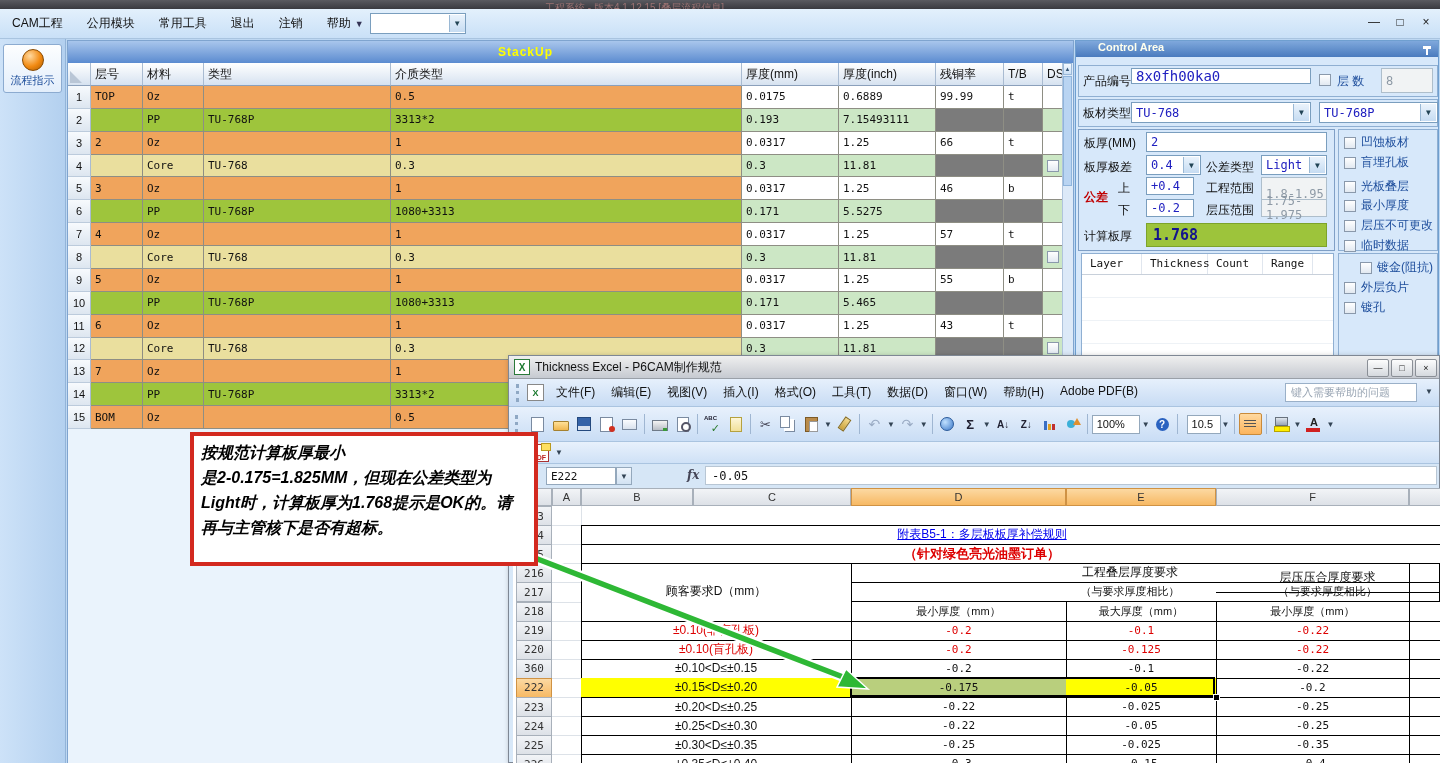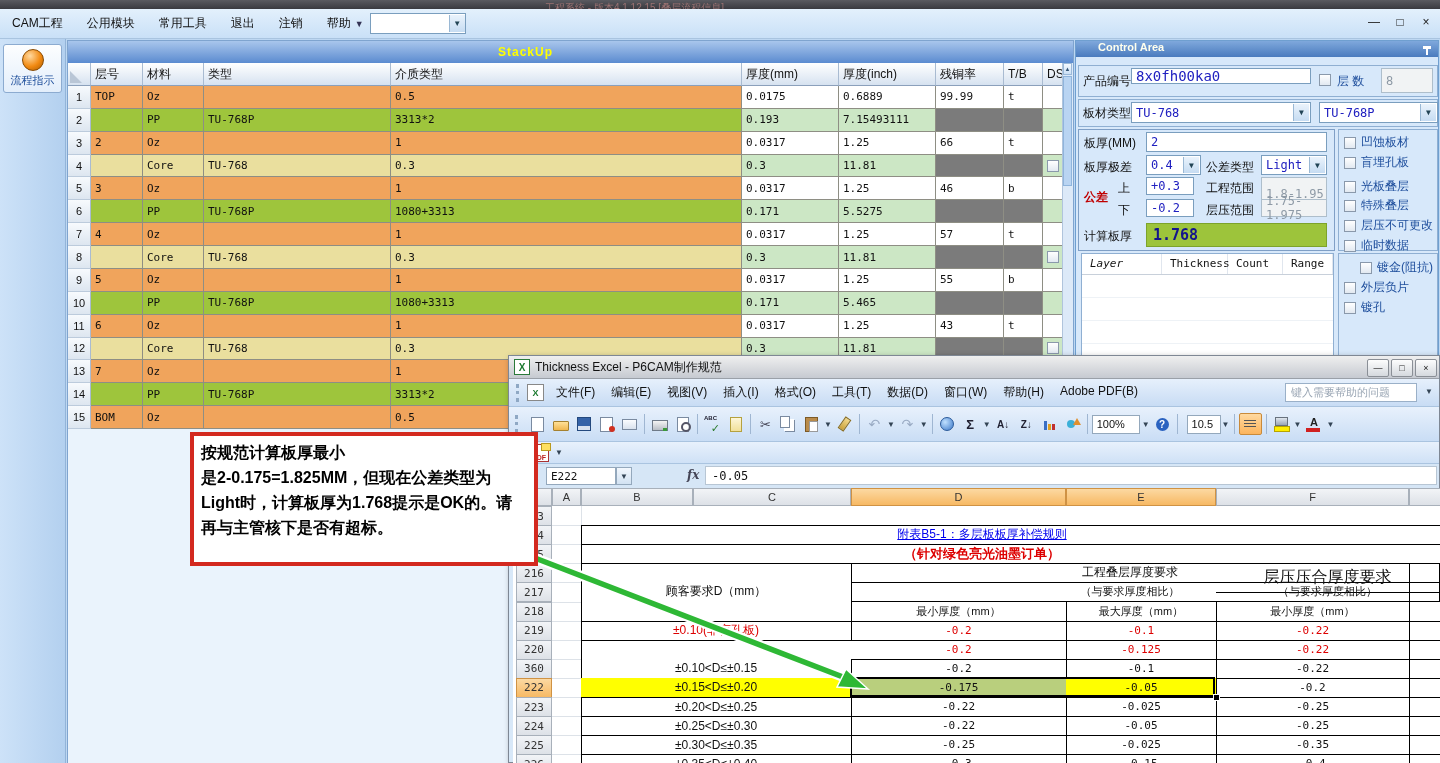--- a/index.html
+++ b/index.html
@@ -155,21 +155,21 @@
   .xi-font-color:after{content:"";position:absolute;bottom:2px;left:3px;width:14px;height:4px;background:#d02020;}
   .xl-zoombox{width:48px;height:19px;background:#fff;border:1px solid #94a8bc;font-size:11px;display:flex;align-items:center;
       padding-left:4px;box-sizing:border-box;margin:0 1px;flex:none;}
   .xl-fontsize{width:34px;height:19px;background:#fff;border:1px solid #94a8bc;font-size:11px;display:flex;align-items:center;
       padding-left:4px;box-sizing:border-box;margin-left:6px;flex:none;}
   .pdficon{width:18px;height:16px;background:#fff;border:1px solid #a33;color:#b22;font-size:7px;font-weight:bold;
       display:flex;align-items:flex-end;justify-content:center;position:relative;}
   .pdficon:after{content:"";position:absolute;top:-2px;right:-3px;width:8px;height:6px;background:#ffe060;border:1px solid #b99a20;}
 
   
-  #annotation{left:190px;top:432px;width:348px;height:134px;background:#fff;border:4px solid #d3291f;box-sizing:border-box;z-index:40;}
+  #annotation{left:190px;top:432px;width:348px;height:134px;background:#fff;border:4px solid #d3291f;box-sizing:border-box;z-index:40;font-style:italic;}
   #annotation div{padding:4px 7px;font-weight:bold;font-size:16px;line-height:25px;white-space:pre-wrap;color:#000;}
   #arrow-svg{left:0;top:0;z-index:35;pointer-events:none;}
 </style>
 </head>
 <body>
 
 <div id="screen" class="nosel">
 
   <div id="app-titlebar" class="abs">
     <span>工程系统 - 版本4.1.12.15 [叠层流程信息]</span>
@@ -411,33 +411,33 @@
       <span>0.4</span>
       <span class="dd">▼</span>
     </div>
     <span class="ca-label" style="left:130px;top:118px;">公差类型</span>
     <div class="ca-input ca-combo" style="left:185px;top:114px;width:66px;height:20px;">
       <span>Light</span>
       <span class="dd">▼</span>
     </div>
     <span class="ca-label ca-red" style="left:8px;top:148px;">公差</span>
     <span class="ca-label" style="left:42px;top:139px;">上</span>
-    <div class="ca-input" style="left:70px;top:136px;width:48px;height:18px;">+0.3</div>
+    <div class="ca-input" style="left:70px;top:136px;width:48px;height:18px;">+0.4</div>
     <span class="ca-label" style="left:130px;top:139px;">工程范围</span>
     <div class="ca-input ca-gray" style="left:185px;top:136px;width:66px;height:34px;">1.8-1.95</div>
     <span class="ca-label" style="left:42px;top:161px;">下</span>
     <div class="ca-input" style="left:70px;top:158px;width:48px;height:18px;">-0.2</div>
     <span class="ca-label" style="left:130px;top:161px;">层压范围</span>
     <div class="ca-input ca-gray" style="left:185px;top:158px;width:66px;height:18px;">1.75-1.975</div>
     <span class="ca-label" style="left:8px;top:187px;">计算板厚</span>
     <div id="ca-calc" style="left:70px;top:182px;width:181px;height:24px;">1.768</div>
 
     <div id="ca-list">
       <div class="hd" id="ca-list-hd">
-          <span style="width: 80px; font-style: italic;">Layer</span>
+          <span style="width: 60px;">Layer</span>
           <span style="width: 66px;">Thickness</span>
           <span style="width: 55px;">Count</span>
           <span style="width: 50px;">Range</span>
         </div>
       <div class="rowline"></div>
         <div class="rowline"></div>
         <div class="rowline"></div>
         <div class="rowline"></div>
         <div class="rowline"></div>
     </div>
@@ -452,21 +452,21 @@
         <div class="ca-check" style="left: 268px; top: 113px;">
           <span class="cbx"></span>
           <span>盲埋孔板</span>
         </div>
         <div class="ca-check" style="left: 268px; top: 137px;">
           <span class="cbx"></span>
           <span>光板叠层</span>
         </div>
         <div class="ca-check" style="left: 268px; top: 156px;">
           <span class="cbx"></span>
-          <span>特殊叠层</span>
+          <span>最小厚度</span>
         </div>
         <div class="ca-check" style="left: 268px; top: 176px;">
           <span class="cbx"></span>
           <span>层压不可更改</span>
         </div>
         <div class="ca-check" style="left: 268px; top: 196px;">
           <span class="cbx"></span>
           <span>临时数据</span>
         </div>
         <div class="ca-check" style="left: 268px; top: 218px; margin-left: 16px;">
@@ -616,32 +616,33 @@
         <div class="xh" style="left: 3px; top: 266.3px; width: 36px; height: 20.1px; font-family: &quot;DejaVu Sans Mono&quot;, monospace;">226</div>
         <div style="position: absolute; left: 68px; top: 18px; width: 1px; height: 19.1px; background: rgb(221, 226, 232);"></div>
         <div style="position: absolute; left: 68px; top: 37.1px; width: 862px; height: 1px; background: rgb(0, 0, 0);"></div>
         <div style="position: absolute; left: 68px; top: 37.1px; width: 1px; height: 238.9px; background: rgb(0, 0, 0);"></div>
         <div class="xcell" style="left: 68px; top: 37.1px; width: 863px; height: 20.1px; color: rgb(0, 0, 238); text-decoration: underline; font-size: 12px; padding-right: 60px;">附表B5-1：多层板板厚补偿规则</div>
         <div class="xcell" style="left: 68px; top: 56.2px; width: 863px; height: 20.1px; color: rgb(221, 0, 0); font-weight: bold; font-size: 13px; padding-right: 60px;">（针对绿色亮光油墨订单）</div>
         <div class="xcell" style="left: 68px; top: 75.3px; width: 271px; height: 58.3px; font-size: 12px;">顾客要求D（mm）</div>
         <div class="xcell" style="left: 338px; top: 75.3px; width: 559px; height: 20.1px; font-size: 12px;">工程叠层厚度要求</div>
         <div class="xcell" style="left: 896px; top: 75.3px; width: 35px; height: 20.1px;"></div>
         <div class="xcell" style="left: 707px; top: 75.3px; width: 190px; height: 20.1px;"></div>
-        <div class="xcell" style="left: 703px; top: 75.3px; width: 224px; height: 30px; font-size: 16px;">层压压合厚度要求</div>
+        <div class="xcell" style="left: 703px; top: 75.3px; width: 224px; height: 30px; font-size: 12px;">层压压合厚度要求</div>
         <div class="xcell" style="left: 338px; top: 94.4px; width: 559px; height: 20.1px; font-size: 11px;">（与要求厚度相比）</div>
         <div class="xcell" style="left: 703px; top: 94.4px; width: 224px; height: 20.1px; font-size: 11px;">（与要求厚度相比）</div>
         <div class="xcell" style="left: 338px; top: 113.5px; width: 216px; height: 20.1px; font-size: 11px;">最小厚度（mm）</div>
         <div class="xcell" style="left: 553px; top: 113.5px; width: 151px; height: 20.1px; font-size: 11px;">最大厚度（mm）</div>
         <div class="xcell" style="left: 703px; top: 113.5px; width: 194px; height: 20.1px; font-size: 11px;">最小厚度（mm）</div>
         <div class="xcell" style="left: 896px; top: 113.5px; width: 35px; height: 20.1px;"></div>
         <div class="xcell" style="left: 68px; top: 132.6px; width: 271px; height: 20.1px; color: rgb(221, 0, 0); font-size: 12px;">±0.10(非盲孔板)</div>
         <div class="xcell" style="left: 338px; top: 132.6px; width: 216px; height: 20.1px; color: rgb(221, 0, 0); font-family: &quot;DejaVu Sans Mono&quot;, monospace;">-0.2</div>
         <div class="xcell" style="left: 553px; top: 132.6px; width: 151px; height: 20.1px; color: rgb(221, 0, 0); font-family: &quot;DejaVu Sans Mono&quot;, monospace;">-0.1</div>
         <div class="xcell" style="left: 703px; top: 132.6px; width: 194px; height: 20.1px; color: rgb(221, 0, 0); font-family: &quot;DejaVu Sans Mono&quot;, monospace;">-0.22</div>
         <div class="xcell" style="left: 896px; top: 132.6px; width: 35px; height: 20.1px;"></div>
+        <div class="xcell" style="left: 68px; top: 151.7px; width: 271px; height: 20.1px; color: rgb(221, 0, 0); font-size: 12px;">±0.10(盲孔板)</div>
         <div class="xcell" style="left: 338px; top: 151.7px; width: 216px; height: 20.1px; color: rgb(221, 0, 0); font-family: &quot;DejaVu Sans Mono&quot;, monospace;">-0.2</div>
         <div class="xcell" style="left: 553px; top: 151.7px; width: 151px; height: 20.1px; color: rgb(221, 0, 0); font-family: &quot;DejaVu Sans Mono&quot;, monospace;">-0.125</div>
         <div class="xcell" style="left: 703px; top: 151.7px; width: 194px; height: 20.1px; color: rgb(221, 0, 0); font-family: &quot;DejaVu Sans Mono&quot;, monospace;">-0.22</div>
         <div class="xcell" style="left: 896px; top: 151.7px; width: 35px; height: 20.1px;"></div>
         <div class="xcell" style="left: 68px; top: 170.8px; width: 271px; height: 20.1px; font-size: 12px;">±0.10&lt;D≤±0.15</div>
         <div class="xcell" style="left: 338px; top: 170.8px; width: 216px; height: 20.1px; font-family: &quot;DejaVu Sans Mono&quot;, monospace;">-0.2</div>
         <div class="xcell" style="left: 553px; top: 170.8px; width: 151px; height: 20.1px; font-family: &quot;DejaVu Sans Mono&quot;, monospace;">-0.1</div>
         <div class="xcell" style="left: 703px; top: 170.8px; width: 194px; height: 20.1px; font-family: &quot;DejaVu Sans Mono&quot;, monospace;">-0.22</div>
         <div class="xcell" style="left: 896px; top: 170.8px; width: 35px; height: 20.1px;"></div>
         <div class="xcell" style="left: 68px; top: 189.9px; width: 271px; height: 20.1px; background: rgb(255, 255, 0); font-size: 12px;">±0.15&lt;D≤±0.20</div>

